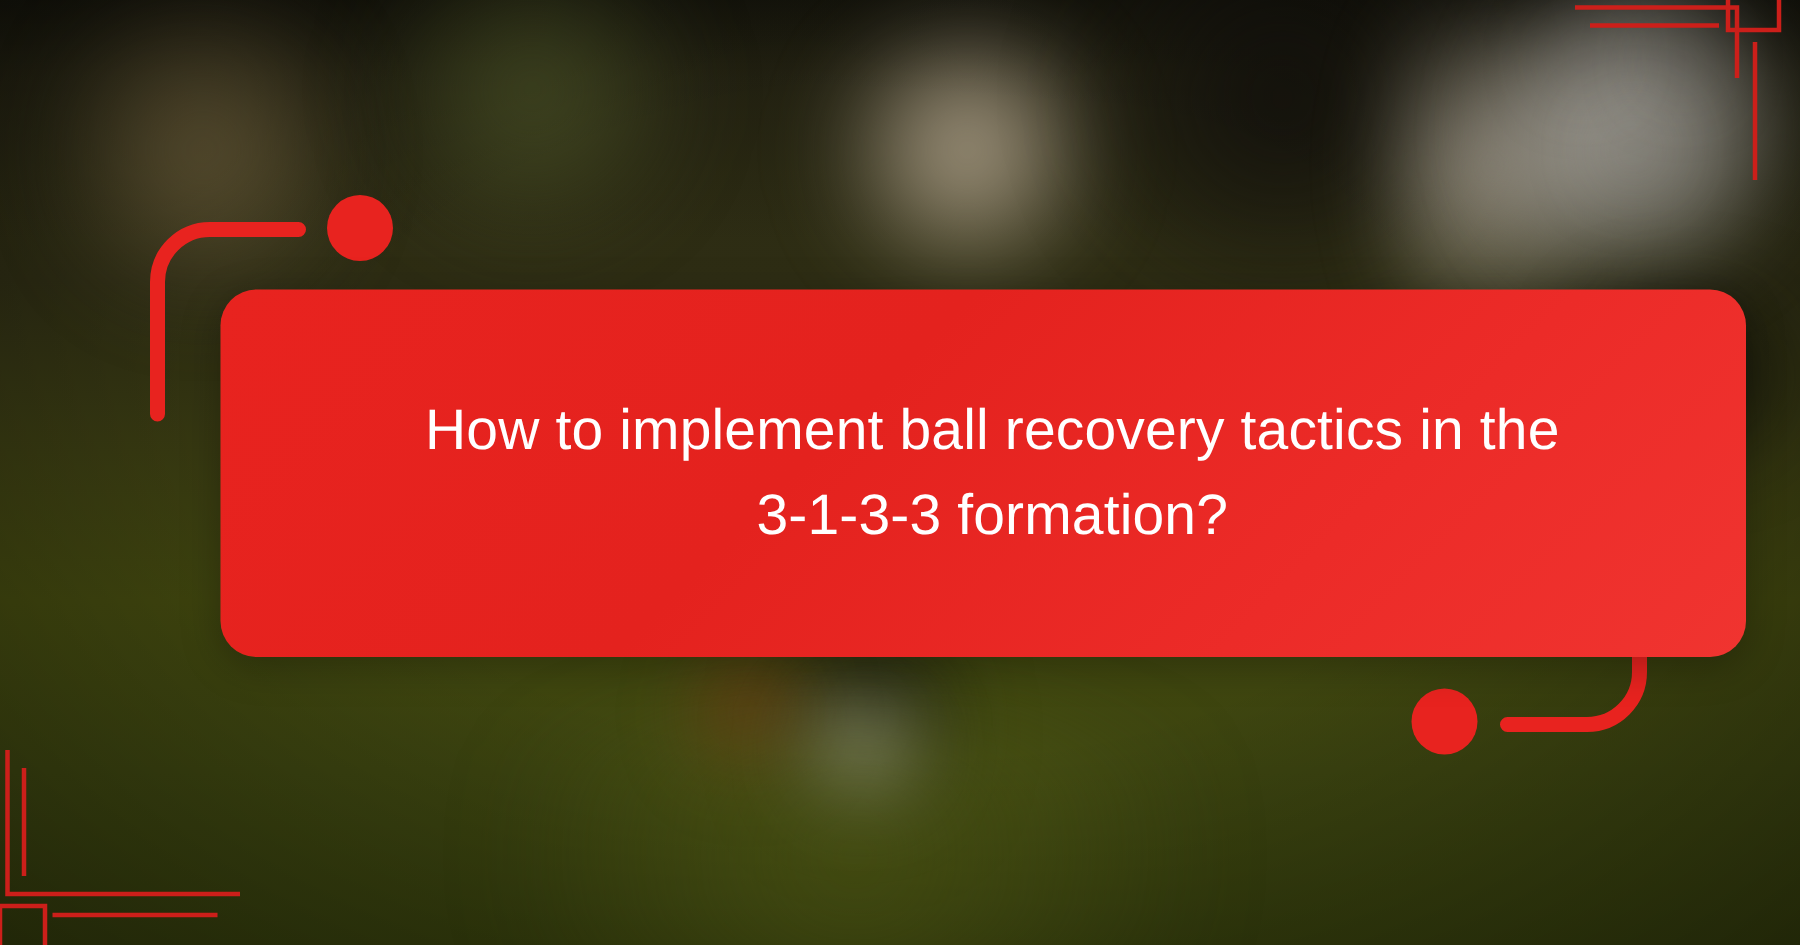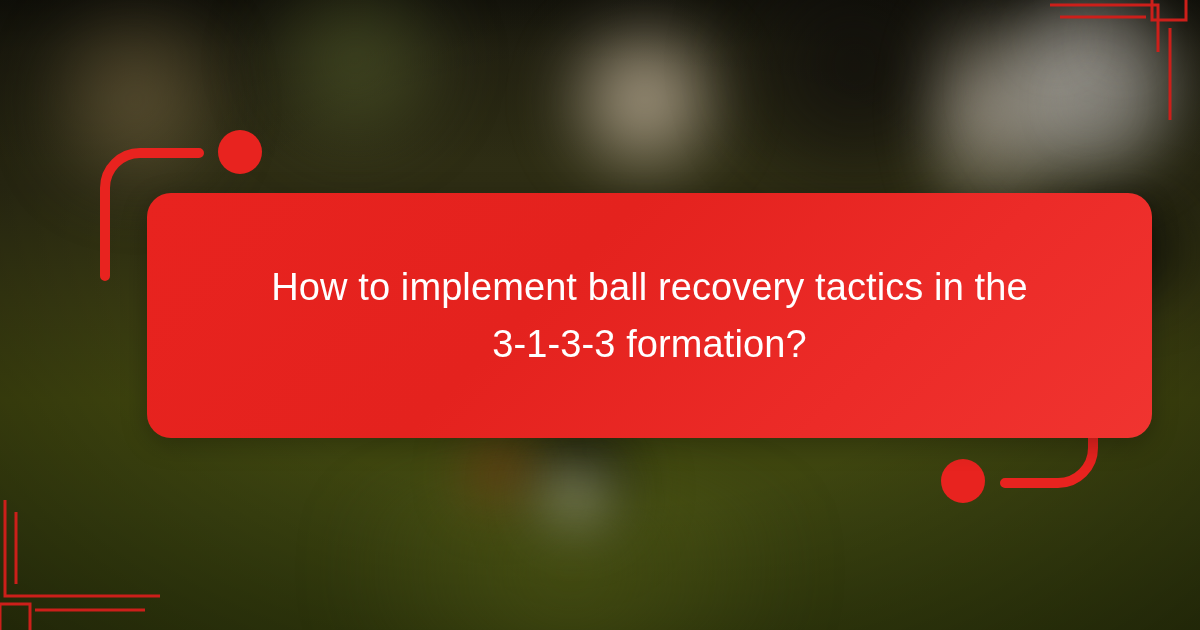--- a/index.html
+++ b/index.html
@@ -142,20 +142,21 @@
     left: 147px;
     top: 193px;
     width: 1005px;
     height: 245px;
     border-radius: 24px;
     background: linear-gradient(135deg, #e8231f 0%, #e4221e 40%, #ec2b28 72%, #f03430 100%);
     display: flex;
     align-items: center;
     justify-content: center;
     box-shadow: 0 6px 26px rgba(0,0,0,0.28);
+    padding-left: 12px;
   }
   .card-title {
     color: #ffffff;
     font-family: "Liberation Sans", sans-serif;
     font-size: 38px;
     font-weight: 400;
     line-height: 1.5;
     text-align: center;
     letter-spacing: 0.1px;
     padding: 0 52px;

